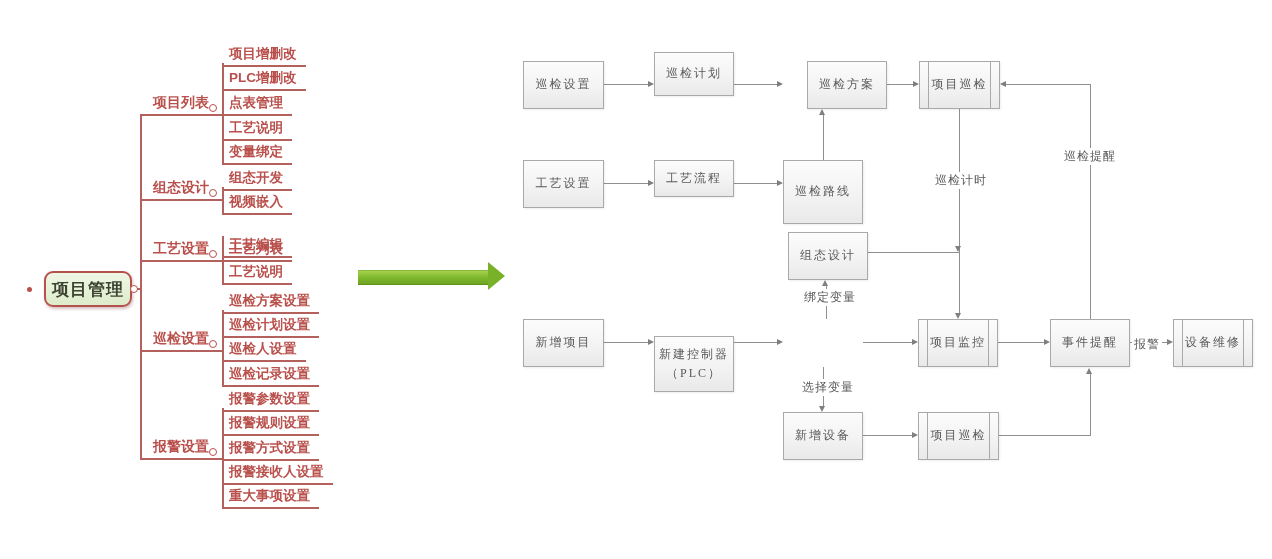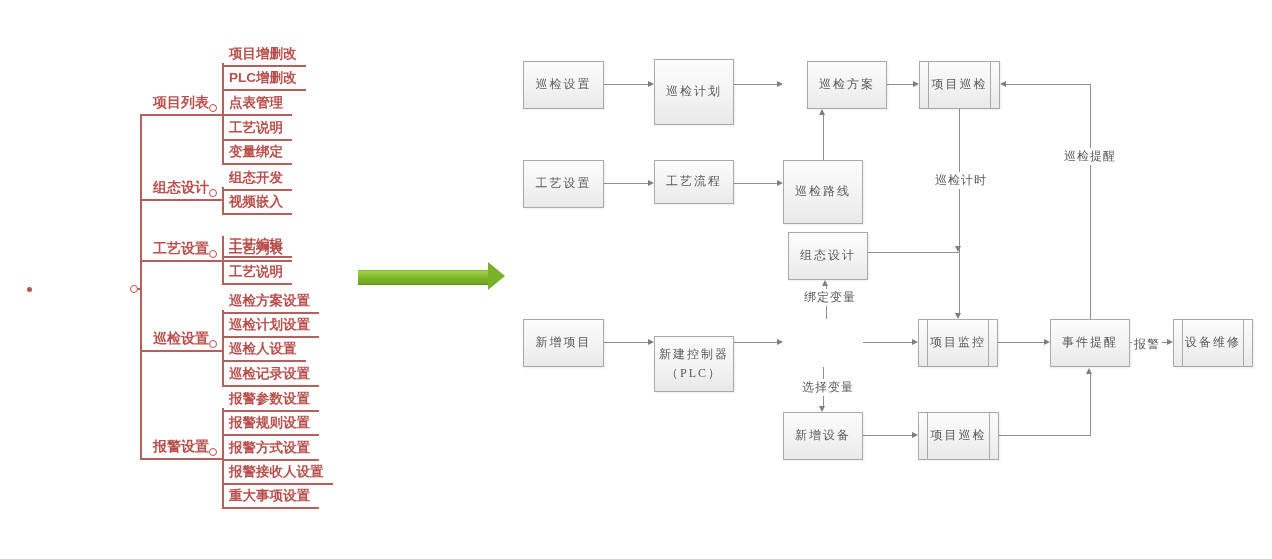--- a/index.html
+++ b/index.html
@@ -48,20 +48,21 @@
       background:linear-gradient(180deg,#a6d14b 0%,#82bb30 45%,#6da321 100%);
       border-top:1px solid #86b93c;border-bottom:1px solid #5d9414;}
   .ga-head{position:absolute;left:488px;top:262px;width:0;height:0;z-index:2;
       border-top:14px solid transparent;border-bottom:14px solid transparent;border-left:17px solid #79b229;}
 </style>
 </head>
 <body>
 
 <div id="stage">
 
+  <div class="root">项目管理</div>
   <div class="dot" style="left:27px;top:287px"></div>
   <div class="hd" style="left:130px;top:285px"></div>
   <div class="mh" style="left:132px;top:288px;width:9px"></div>
 
   <div class="mv" style="left:140px;top:114px;height:346px"></div>
 
   <div class="mb" style="top:93px">项目列表</div>
   <div class="mb" style="top:178px">组态设计</div>
   <div class="mb" style="top:239px">工艺设置</div>
   <div class="mb" style="top:329px">巡检设置</div>
@@ -96,26 +97,26 @@
   <div class="mi" style="top:390px">报警参数设置</div>
   <div class="mi" style="top:414px">报警规则设置</div>
   <div class="mi" style="top:439px">报警方式设置</div>
   <div class="mi" style="top:463px">报警接收人设置</div>
   <div class="mi" style="top:487px">重大事项设置</div>
 
   <div class="ga-body"></div>
   <div class="ga-head"></div>
 
   <div class="fc" style="left:523px;top:61px;width:81px;height:48px">巡检设置</div>
-  <div class="fc" style="left:654px;top:59px;width:80px;height:66px">巡检计划</div>
+  <div class="fc" style="left:654px;top:52px;width:80px;height:44px">巡检计划</div>
   <div class="fc" style="left:807px;top:61px;width:80px;height:48px">巡检方案</div>
   <div class="fc pre" style="left:919px;top:61px;width:81px;height:48px">项目巡检</div>
 
   <div class="fc" style="left:523px;top:160px;width:81px;height:48px">工艺设置</div>
-  <div class="fc" style="left:654px;top:160px;width:80px;height:44px">工艺流程</div>
+  <div class="fc" style="left:654px;top:160px;width:80px;height:37px">工艺流程</div>
   <div class="fc" style="left:783px;top:160px;width:80px;height:64px">巡检路线</div>
 
   <div class="fc" style="left:788px;top:232px;width:80px;height:48px">组态设计</div>
 
   <div class="fc" style="left:523px;top:319px;width:81px;height:48px">新增项目</div>
   <div class="fc" style="left:654px;top:336px;width:80px;height:56px">新建控制器（PLC）</div>
   <div class="fc pre" style="left:918px;top:319px;width:80px;height:48px">项目监控</div>
   <div class="fc" style="left:1050px;top:319px;width:80px;height:48px">事件提醒</div>
   <div class="fc pre" style="left:1173px;top:319px;width:80px;height:48px">设备维修</div>
 

